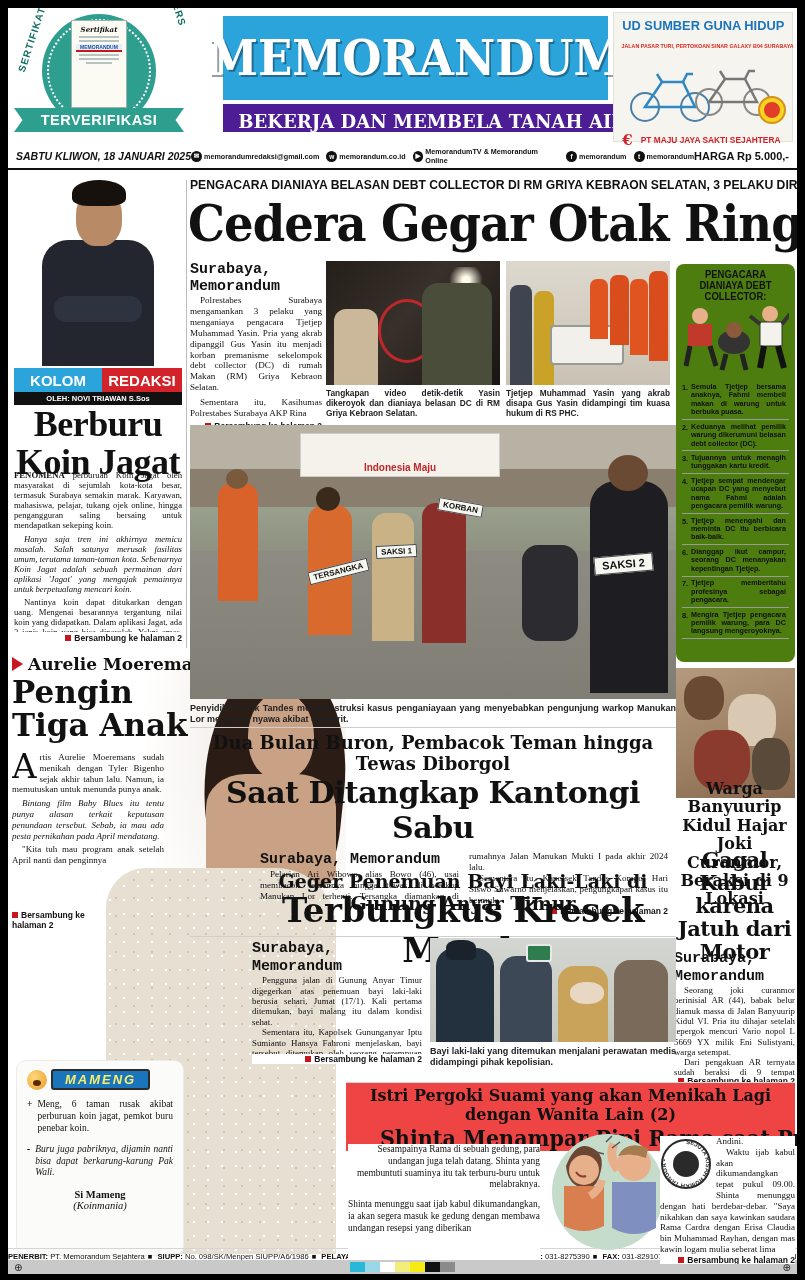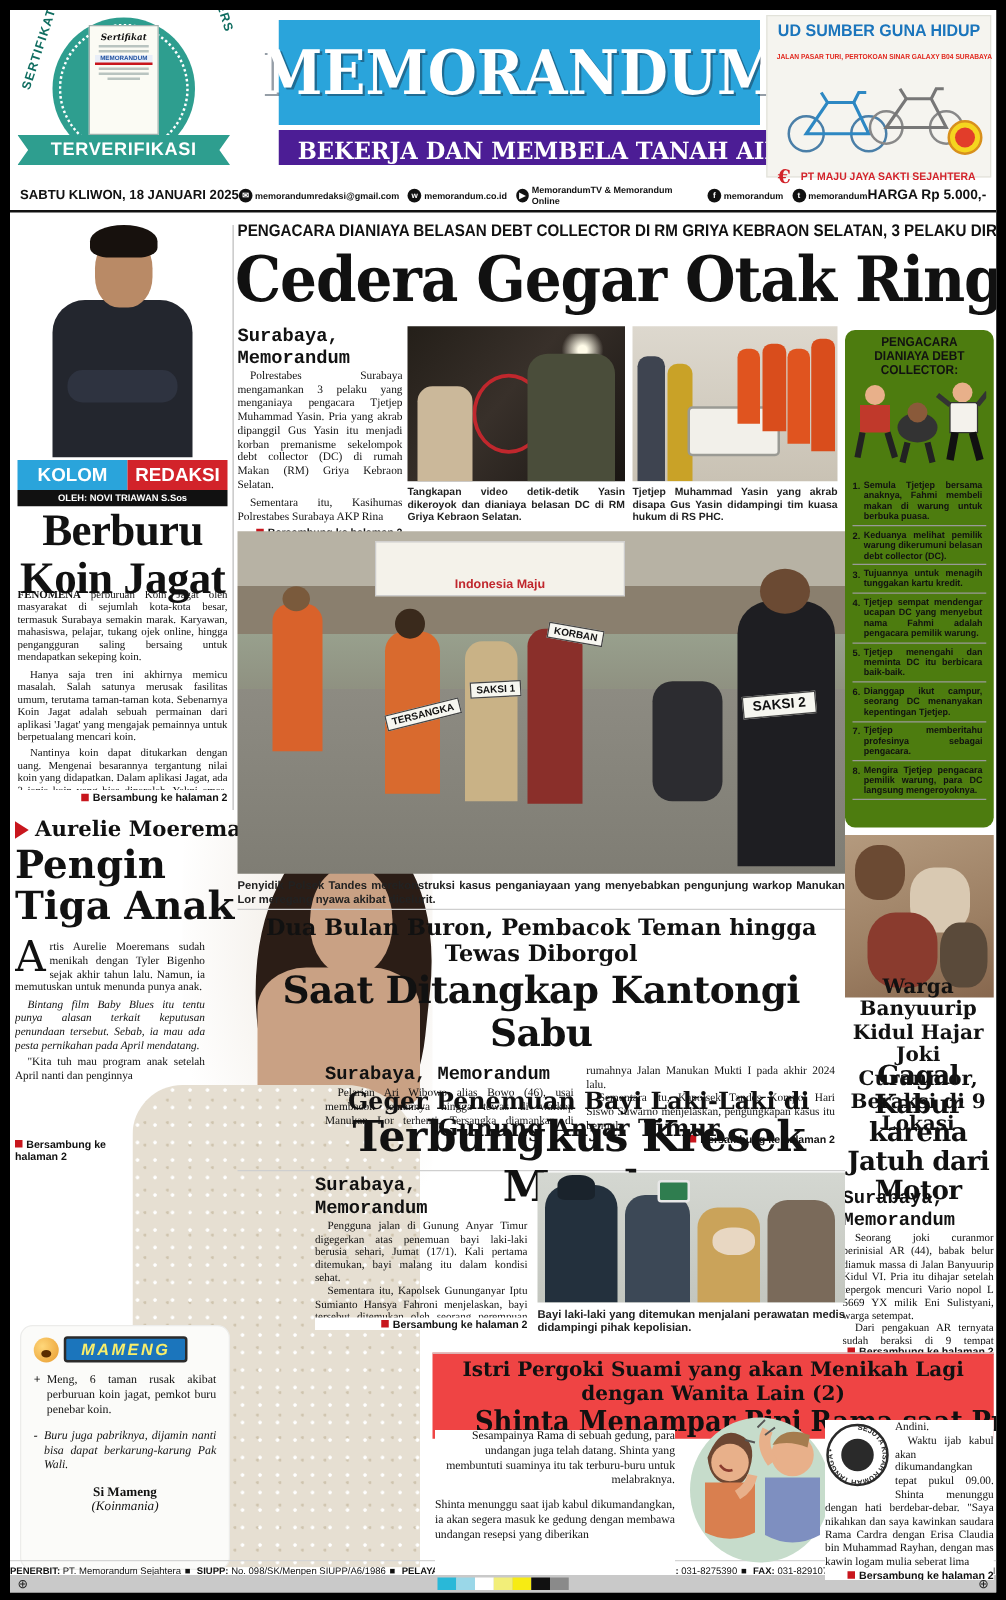--- a/index.html
+++ b/index.html
@@ -31,21 +31,21 @@
   .mast-tag { font-family:"DejaVu Serif",serif; font-weight:bold; font-size:19px; color:#fff; white-space:nowrap; transform:scaleX(.95); }
 
   .ad { position:absolute; left:605px; top:4px; width:180px; height:130px; background:#f5f4ef; border:1px solid #e2e2da; text-align:center; padding-top:3px; }
   .ad-title { color:#1b75bc; font-family:"Liberation Sans",sans-serif; font-weight:bold; font-size:13.5px; transform:scaleX(.95); white-space:nowrap; display:inline-block; }
   .ad-addr { color:#e1251b; font-family:"Liberation Sans",sans-serif; font-weight:bold; font-size:5.8px; white-space:nowrap; transform:scaleX(.92); display:inline-block; }
   .ad-bottom { display:flex; align-items:center; justify-content:center; gap:4px; margin-top:1px; }
   .ad-euro { color:#d2232a; font-weight:bold; font-size:15px; font-family:"DejaVu Serif",serif; }
   .ad-co { color:#d2232a; font-family:"Liberation Sans",sans-serif; font-weight:bold; font-size:8.8px; white-space:nowrap; transform:scaleX(.95); display:inline-block;}
 
   .dateline { position:absolute; left:0; top:136px; width:789px; height:26px; border-bottom:2px solid #111; display:flex; align-items:center; padding:0 8px; font-family:"Liberation Sans",sans-serif; }
-  .dl-date { font-weight:bold; font-size:10.5px; white-space:nowrap; }
+  .dl-date { font-weight:bold; font-size:10.5px; white-space:nowrap;font-style:italic; }
   .dl-center { flex:1; display:flex; align-items:center; justify-content:center; gap:7px; }
   .contact { display:flex; align-items:center; gap:2px; font-weight:bold; font-size:7.2px; }
   .ic { display:inline-flex; width:11px; height:11px; border-radius:50%; background:#111; color:#fff; font-size:6.5px; align-items:center; justify-content:center; }
   .dl-price { font-weight:bold; font-size:11px; white-space:nowrap; }
 
   
   .lead-kicker { position:absolute; left:182px; top:169px; width:603px; font-family:"Liberation Sans",sans-serif; font-weight:bold; font-size:13.5px; }
   .lead-kicker span { display:inline-block; transform:scaleX(.9); transform-origin:0 50%; white-space:nowrap; }
   .lead-headline { position:absolute; left:180px; top:186px; width:607px; }
   .lead-headline span { font-family:"DejaVu Serif",serif; font-weight:bold; font-size:50px; letter-spacing:-1px; display:inline-block; transform:scaleX(.93); transform-origin:0 50%; white-space:nowrap; }
@@ -254,21 +254,21 @@
   <div class="abs" style="left:6px; top:360px; width:168px;">
     <div style="display:flex; height:24px; font-family:'Liberation Sans',sans-serif; font-weight:bold; font-size:15px; color:#fff; text-align:center;">
       <div style="flex:1.1; background:#2aa4db; display:flex;align-items:center;justify-content:center;">KOLOM</div>
       <div style="flex:1; background:#d2232a; display:flex;align-items:center;justify-content:center;">REDAKSI</div>
     </div>
     <div style="background:#111; color:#fff; font-family:'Liberation Sans',sans-serif; font-weight:bold; font-size:7.5px; text-align:center; padding:2px 0;">OLEH: NOVI TRIAWAN S.Sos</div>
   </div>
   <div class="abs center-head" style="left:4px; top:398px; width:172px; font-size:36px; line-height:1.05;font-family:Liberation Serif, serif;">Berburu Koin Jagat</div>
   <div class="abs" style="left:6px; top:462px; width:168px; height:162px; overflow:hidden; font-size:8.7px; line-height:1.16;">
     <p class="jtext"><b>FENOMENA</b><span> perburuan Koin Jagat oleh masyarakat di sejumlah kota-kota besar, termasuk Surabaya semakin marak. Karyawan, mahasiswa, pelajar, tukang ojek online, hingga pengangguran saling bersaing untuk mendapatkan sekeping koin.</span></p>
-    <p class="jtext indent" style="margin-top:3px;">Hanya saja tren ini akhirnya memicu masalah. Salah satunya merusak fasilitas umum, terutama taman-taman kota. Sebenarnya Koin Jagat adalah sebuah permainan dari aplikasi 'Jagat' yang mengajak pemainnya untuk berpetualang mencari koin.</p>
+    <p class="jtext indent" style="margin-top:3px;font-style:italic;">Hanya saja tren ini akhirnya memicu masalah. Salah satunya merusak fasilitas umum, terutama taman-taman kota. Sebenarnya Koin Jagat adalah sebuah permainan dari aplikasi 'Jagat' yang mengajak pemainnya untuk berpetualang mencari koin.</p>
     <p class="jtext indent" style="margin-top:3px;">Nantinya koin dapat ditukarkan dengan uang. Mengenai besarannya tergantung nilai koin yang didapatkan. Dalam aplikasi Jagat, ada 3 jenis koin yang bisa diperoleh. Yakni emas, perak, dan perunggu. Tiap koin punya nomor seri dan kode unik yang bisa ditukarkan</p>
   </div>
   <div class="cont abs" style="left:6px; top:625px; width:168px;"><span class="sq"></span><span>Bersambung ke halaman 2</span></div>
 
   <div class="photo" style="left:78px; top:650px; width:262px; height:596px; background:transparent; z-index:0;">
     <div class="abs" style="left:60px; top:0; width:200px; height:320px; background:radial-gradient(ellipse at 60% 30%, #efe9e1 0%, #fff 75%);"></div>
     <div class="abs" style="left:118px; top:6px; width:140px; height:250px; background:#2b1d16; border-radius:48% 52% 40% 60%; transform:rotate(6deg);"></div>
     <div class="abs" style="left:162px; top:34px; width:66px; height:88px; background:#c9a184; border-radius:50% 50% 46% 46%;"></div>
     <div class="abs" style="left:120px; top:116px; width:130px; height:110px; background:#c9a184; border-radius:30% 30% 10% 10%;"></div>
     <div class="abs" style="left:20px; top:210px; width:230px; height:386px; border-radius:40px 60px 0 0; background:#e6dfd2; background-image:radial-gradient(circle at 4px 4px, #fff 1.2px, transparent 1.6px), radial-gradient(circle at 10px 12px, #cfc4ae 1px, transparent 1.4px); background-size:14px 14px, 18px 18px;"></div>

